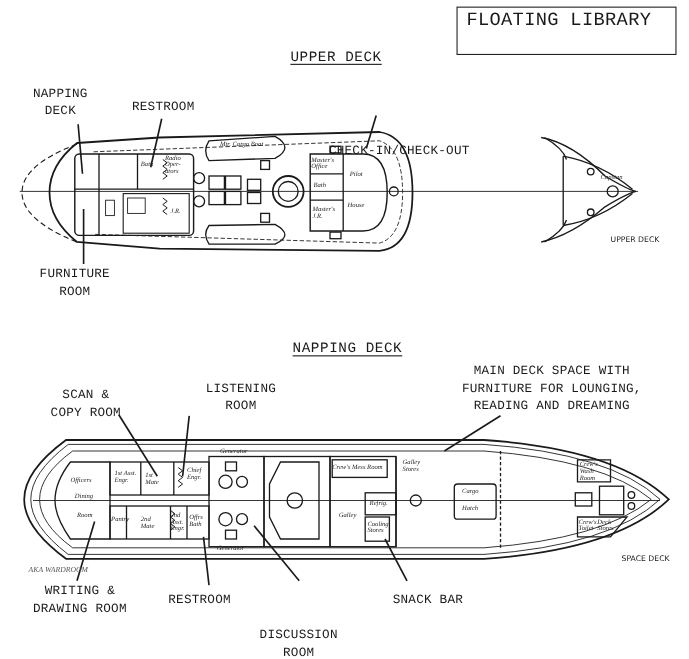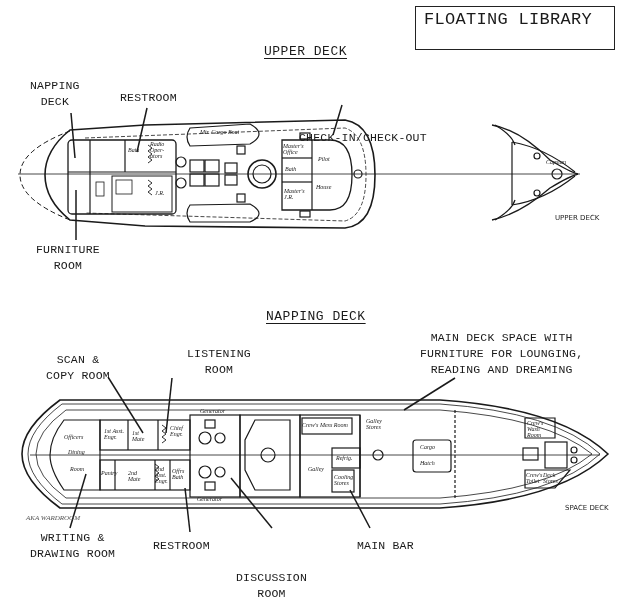--- a/index.html
+++ b/index.html
@@ -183,21 +183,21 @@
 <div class="label" style="left:160px;top:346px;margin-left:27px;">LISTENING
 ROOM</div>
 <div class="label" style="left:420px;top:330px;">MAIN DECK SPACE WITH
 FURNITURE FOR LOUNGING,
 READING AND DREAMING</div>
 <div class="label" style="left:30px;top:530px;">WRITING &amp;
 DRAWING ROOM</div>
 <div class="label" style="left:153px;top:538px;">RESTROOM</div>
 <div class="label" style="left:236px;top:534px;margin-top:36px;">DISCUSSION
 ROOM</div>
-<div class="label" style="left:357px;top:538px;">MAIN BAR</div>
+<div class="label" style="left:357px;top:538px;">SNACK BAR</div>
 
 <div class="small" style="left:64px;top:434px;">Officers</div>
 <div class="small" style="left:68px;top:449px;">Dining</div>
 <div class="small" style="left:70px;top:466px;">Room</div>
 <div class="small" style="left:104px;top:428px;width:22px;">1st Asst. Engr.</div>
 <div class="small" style="left:132px;top:430px;width:20px;">1st Mate</div>
 <div class="small" style="left:170px;top:425px;width:18px;">Chief Engr.</div>
 <div class="small" style="left:101px;top:470px;">Pantry</div>
 <div class="small" style="left:128px;top:470px;width:20px;">2nd Mate</div>
 <div class="small" style="left:155px;top:466px;width:16px;">2nd Asst. Engr.</div>

